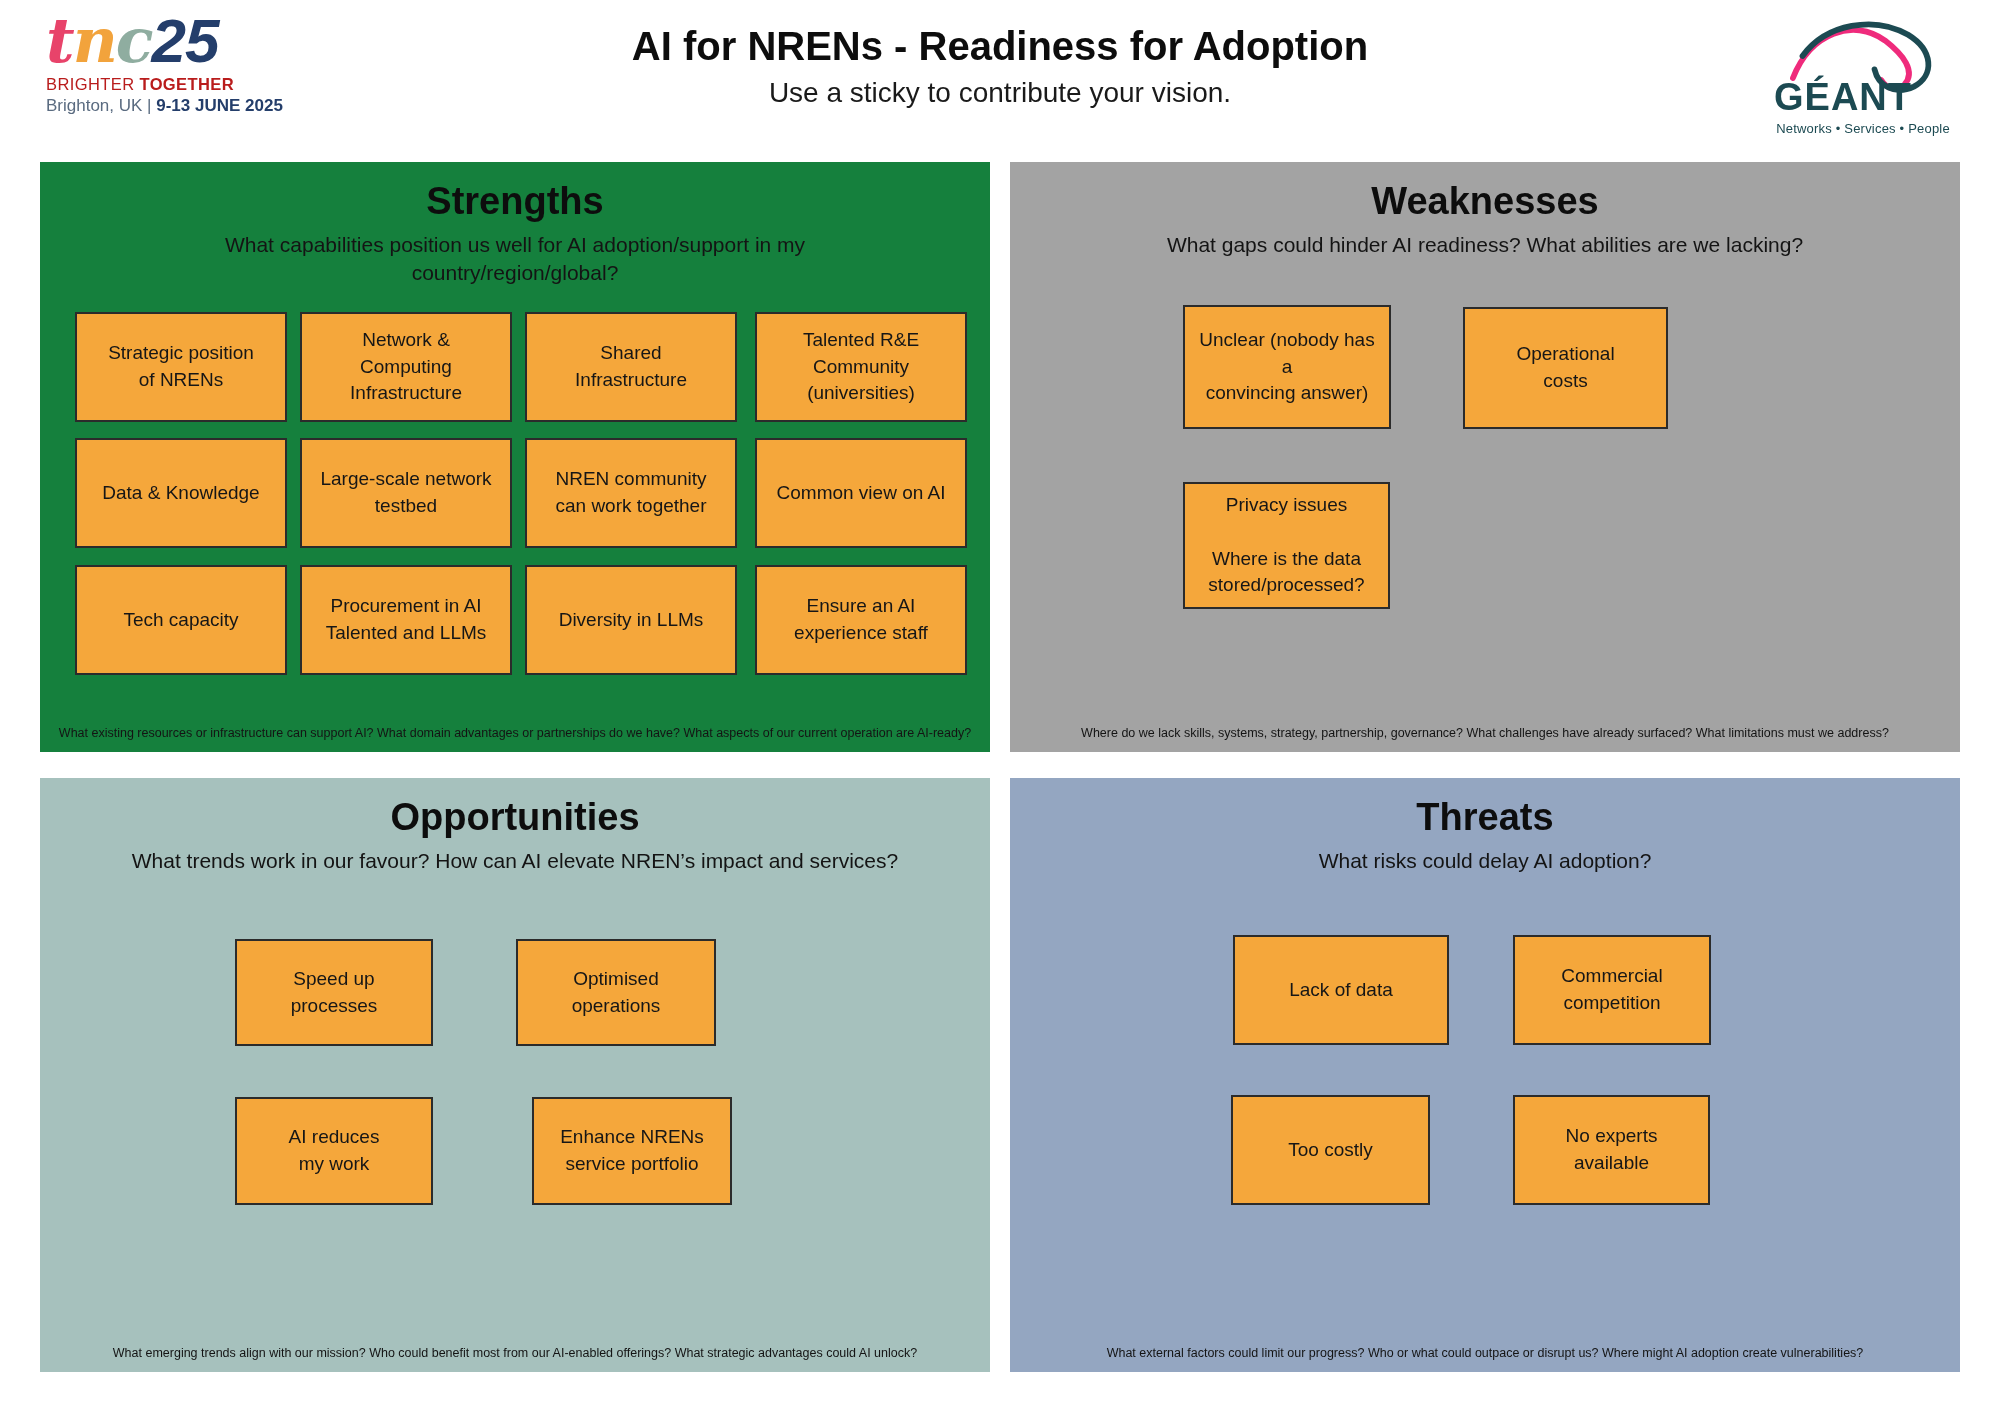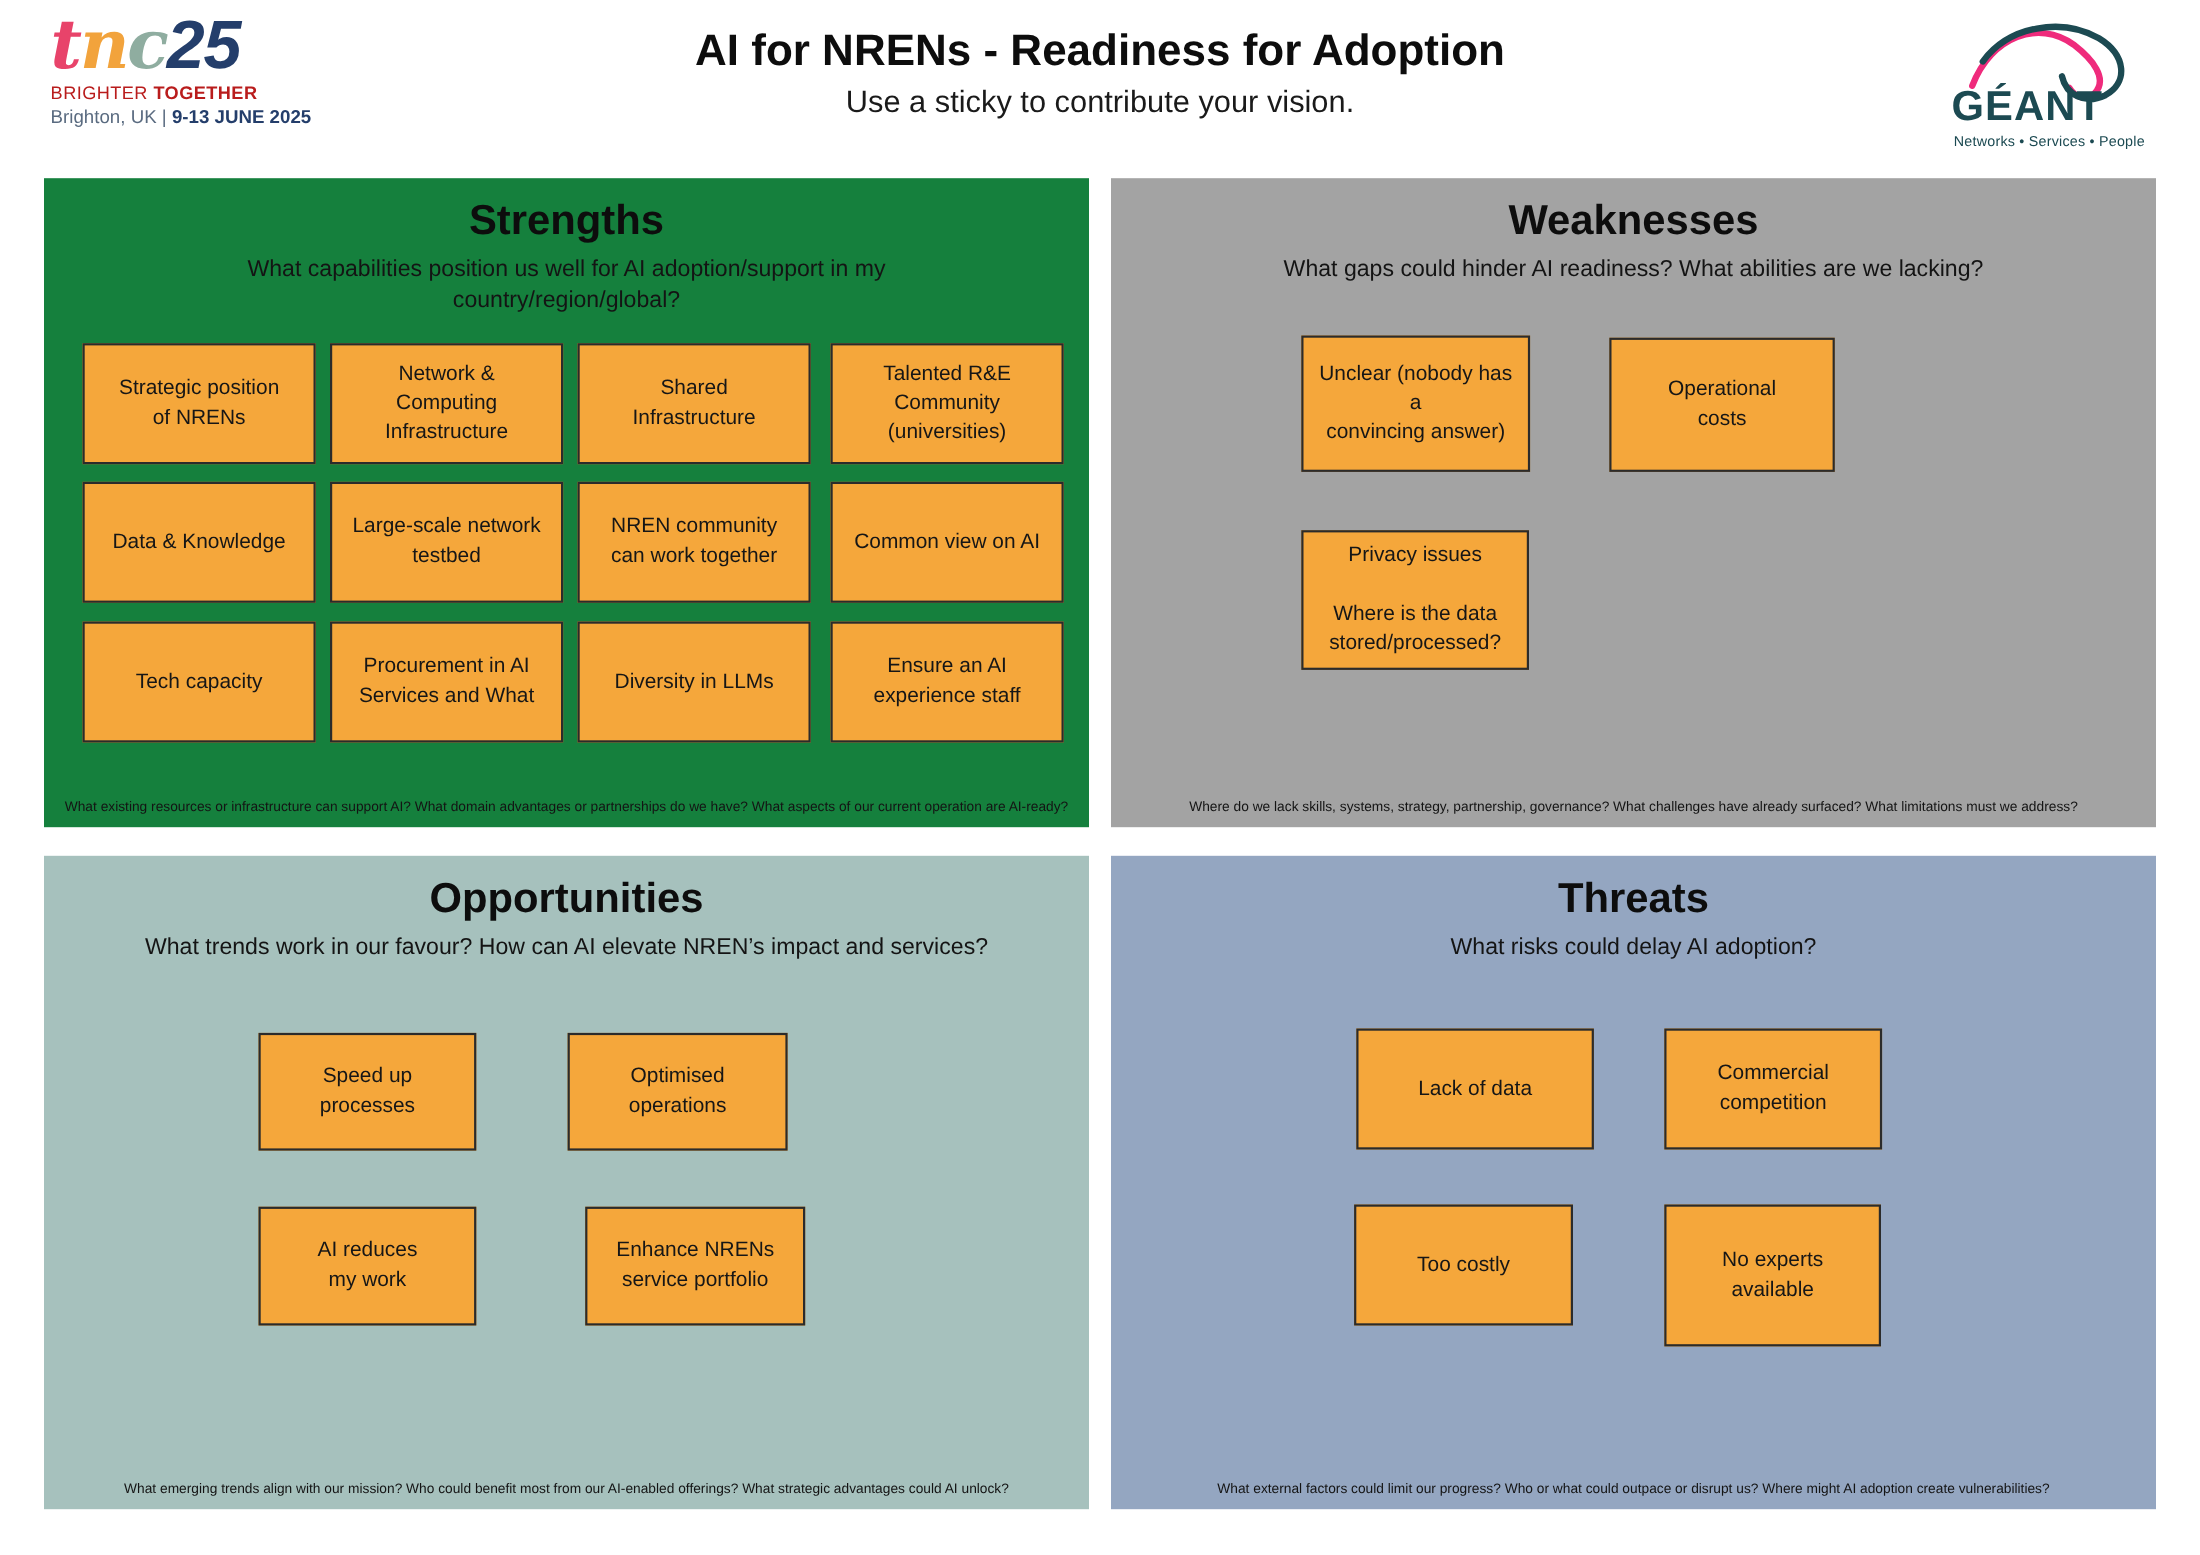--- a/index.html
+++ b/index.html
@@ -65,21 +65,21 @@
   
   .on0 { left: 195px; top: 161px; width: 198px; height: 107px; }
   .on1 { left: 476px; top: 161px; width: 200px; height: 107px; }
   .on2 { left: 195px; top: 319px; width: 198px; height: 108px; }
   .on3 { left: 492px; top: 319px; width: 200px; height: 108px; }
 
   
   .tn0 { left: 223px; top: 157px; width: 216px; height: 110px; }
   .tn1 { left: 503px; top: 157px; width: 198px; height: 110px; }
   .tn2 { left: 221px; top: 317px; width: 199px; height: 110px; }
-  .tn3 { left: 503px; top: 317px; width: 197px; height: 129px; }
+  .tn3 { left: 503px; top: 317px; width: 197px; height: 110px; }
 </style>
 </head>
 <body>
 
 <div class="header">
 
   <div class="tnc-logo">
     <div class="tnc-letters"><span class="tnc-t">t</span><span class="tnc-n">n</span><span class="tnc-c">c</span><span class="tnc-year">25</span></div>
     <div class="tnc-tagline"><span>BRIGHTER </span><span class="bold">TOGETHER</span></div>
     <div class="tnc-dates"><span>Brighton, UK | </span><span class="bold">9-13 JUNE 2025</span></div>
@@ -114,21 +114,21 @@
 Community
 (universities)</div>
   <div class="note sn sc1 sr2">Data &amp; Knowledge</div>
   <div class="note sn sc2 sr2">Large-scale network
 testbed</div>
   <div class="note sn sc3 sr2">NREN community
 can work together</div>
   <div class="note sn sc4 sr2">Common view on AI</div>
   <div class="note sn sc1 sr3">Tech capacity</div>
   <div class="note sn sc2 sr3">Procurement in AI
-Services and What</div>
+Talented and LLMs</div>
   <div class="note sn sc3 sr3">Diversity in LLMs</div>
   <div class="note sn sc4 sr3">Ensure an AI
 experience staff</div>
   <p class="q-footer">What existing resources or infrastructure can support AI? What domain advantages or partnerships do we have? What aspects of our current operation are AI-ready?</p>
 </section>
 
 <section class="quadrant q-weaknesses">
   <h2 class="q-title">Weaknesses</h2>
   <p class="q-sub">What gaps could hinder AI readiness? What abilities are we lacking?</p>
   <div class="note wn0">Unclear (nobody has a

